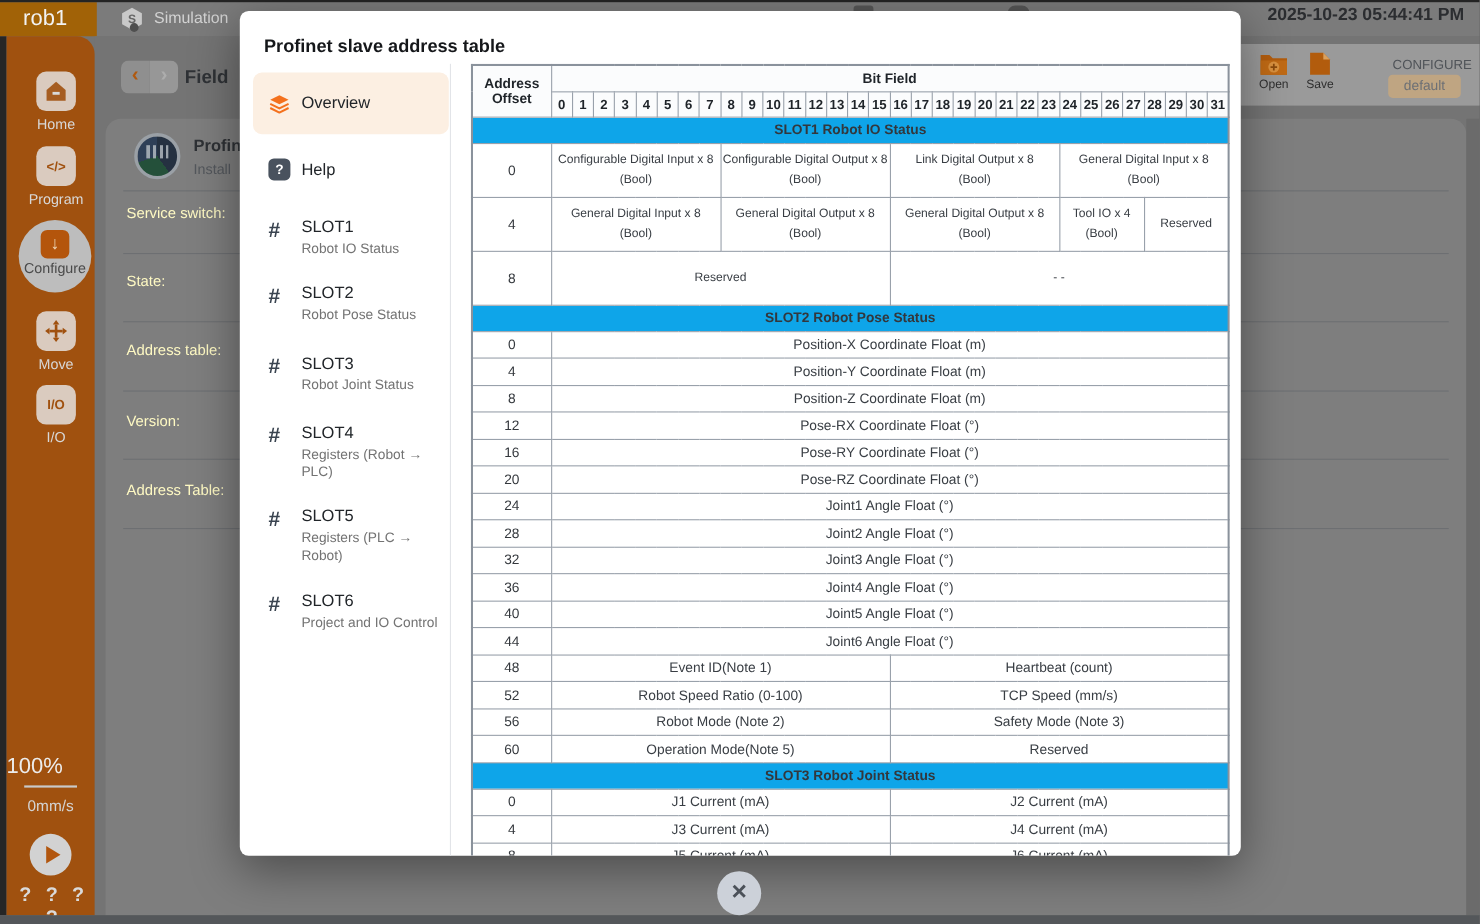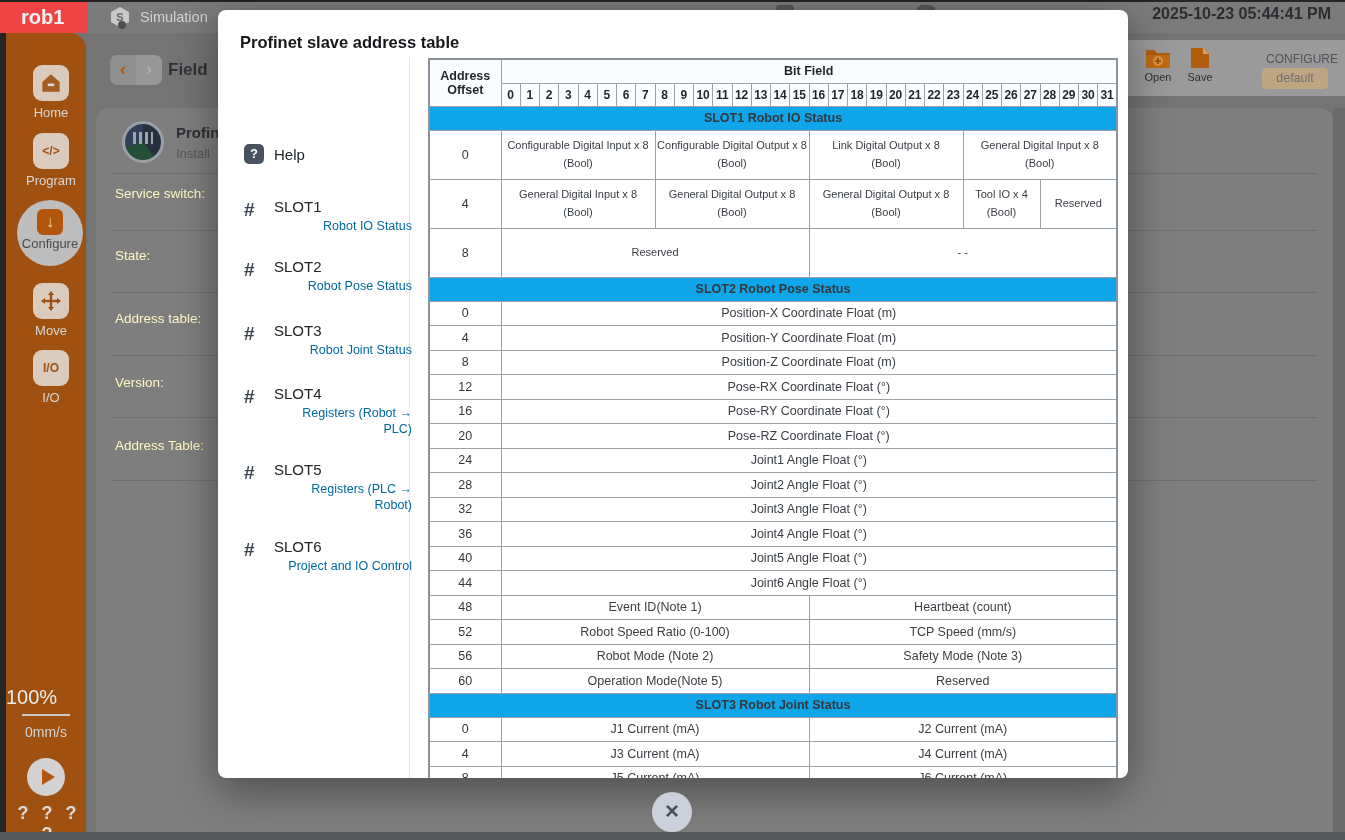--- a/index.html
+++ b/index.html
@@ -3,22 +3,22 @@
 <meta charset="utf-8">
 <style>
   * { margin:0; padding:0; box-sizing:border-box; }
   html,body { width:1345px; height:840px; overflow:hidden; background:#2a2a2a;
               font-family:"Liberation Sans", sans-serif; }
   #app { position:absolute; inset:0; width:1345px; height:840px; background:#747474; }
 
   
   .topbar { position:absolute; left:0; top:0; width:1345px; height:33px; background:#7b7b7b; }
   .top-edge { position:absolute; left:0; top:0; width:1345px; height:2px; background:#242424; }
-  .robot-block { position:absolute; left:0; top:2px; width:88px; height:31px; background:#ef4444;
-                 color:#f2f2f2; font-weight:bold; font-size:20px; line-height:31px; padding-left:21px; }
+  .robot-block { position:absolute; left:0; top:2px; width:88px; height:31px; background:#a16207;
+                 color:#f2f2f2; font-weight:normal; font-size:20px; line-height:31px; padding-left:21px; }
   .sim { position:absolute; left:108px; top:4px; height:26px; display:flex; align-items:center; gap:8px;
          color:#d2d2d2; font-size:14.5px; }
   .hexwrap { position:relative; width:24px; height:24px; }
   .peek { position:absolute; top:5px; background:#565656; }
   .peek.p1 { left:776px; width:18px; height:6px; border-radius:3px 3px 0 0; }
   .peek.p2 { left:916px; width:20px; height:7px; border-radius:10px 10px 0 0; }
   .timestamp { position:absolute; right:14px; top:5px; color:#2b2d30; font-size:16px; font-weight:bold; }
 
   
   .left-edge { position:absolute; left:0; top:33px; width:6px; height:799px; background:#262626; }
@@ -77,21 +77,21 @@
   .right-strip  { position:absolute; left:1333px; top:108px; width:12px; height:724px; background:#6b6b6b; }
 
   
   .modal { position:absolute; left:218px; top:10px; width:910px; height:768px; background:#ffffff;
            border-radius:8px; box-shadow:0 12px 44px rgba(0,0,0,.4); z-index:30; overflow:hidden; }
   .modal-title { position:absolute; left:22px; top:23px; font-size:16.5px; font-weight:bold; color:#15171a; }
   .mnav { position:absolute; left:0; top:48px; width:192px; height:720px; border-right:1px solid #e2e4e8; }
   .mnav-item { position:absolute; left:12px; width:178px; cursor:pointer; }
   .mi-ico { position:absolute; left:14px; top:0; width:20px; height:20px; }
   .mi-label { position:absolute; left:44px; top:0; font-size:15px; color:#212529; }
-  .mi-sub { position:absolute; left:44px; top:20px; width:138px; font-size:12.5px; color:#0369a1; line-height:1.28;text-align:right; }
+  .mi-sub { position:absolute; left:44px; top:20px; width:138px; font-size:12.5px; color:#737373; line-height:1.28; }
   .mi-hash { position:absolute; left:14px; top:1px; font-size:19px; font-weight:bold; color:#3a4450; }
   .ov-item { top:8px; height:56px; background:#fcefe2; border-radius:8px; }
   .ov-item .mi-ico { left:14px; top:18px; } .ov-item .mi-label { left:44px; top:19px; }
   .help-item { top:80px; height:36px; }
   .help-item .mi-ico { top:6px; background:#49525e; border-radius:5px; color:#fff; font-size:12.5px;
                        font-weight:bold; text-align:center; line-height:20px; }
   .help-item .mi-label { top:8px; }
   .n1 { top:140px; } .n2 { top:200px; } .n3 { top:264px; } .n4 { top:327px; } .n5 { top:403px; } .n6 { top:480px; }
 
   
@@ -235,20 +235,30 @@
     <div class="play-btn">
       <div class="play-tri"></div>
     </div>
     <div class="q-row">? ? ? ?</div>
   </div>
 
   <div class="modal">
     <div class="modal-title">Profinet slave address table</div>
 
     <div class="mnav">
+      <div class="mnav-item ov-item">
+        <span class="mi-ico">
+          <svg width="20" height="20" viewBox="0 0 24 24">
+            <path d="M12 3l10 5-10 5L2 8z" fill="#f4711d"></path>
+            <path d="M2 12.5l10 5 10-5" fill="none" stroke="#f4711d" stroke-width="2.2" stroke-linejoin="round"></path>
+            <path d="M2 17l10 5 10-5" fill="none" stroke="#f4711d" stroke-width="2.2" stroke-linejoin="round"></path>
+          </svg>
+        </span>
+        <span class="mi-label">Overview</span>
+      </div>
       <div class="mnav-item help-item">
         <span class="mi-ico">?</span>
         <span class="mi-label">Help</span>
       </div>
       <div class="mnav-item n1">
         <span class="mi-hash">#</span>
         <span class="mi-label">SLOT1</span>
         <span class="mi-sub">Robot IO Status</span>
       </div>
       <div class="mnav-item n2">

